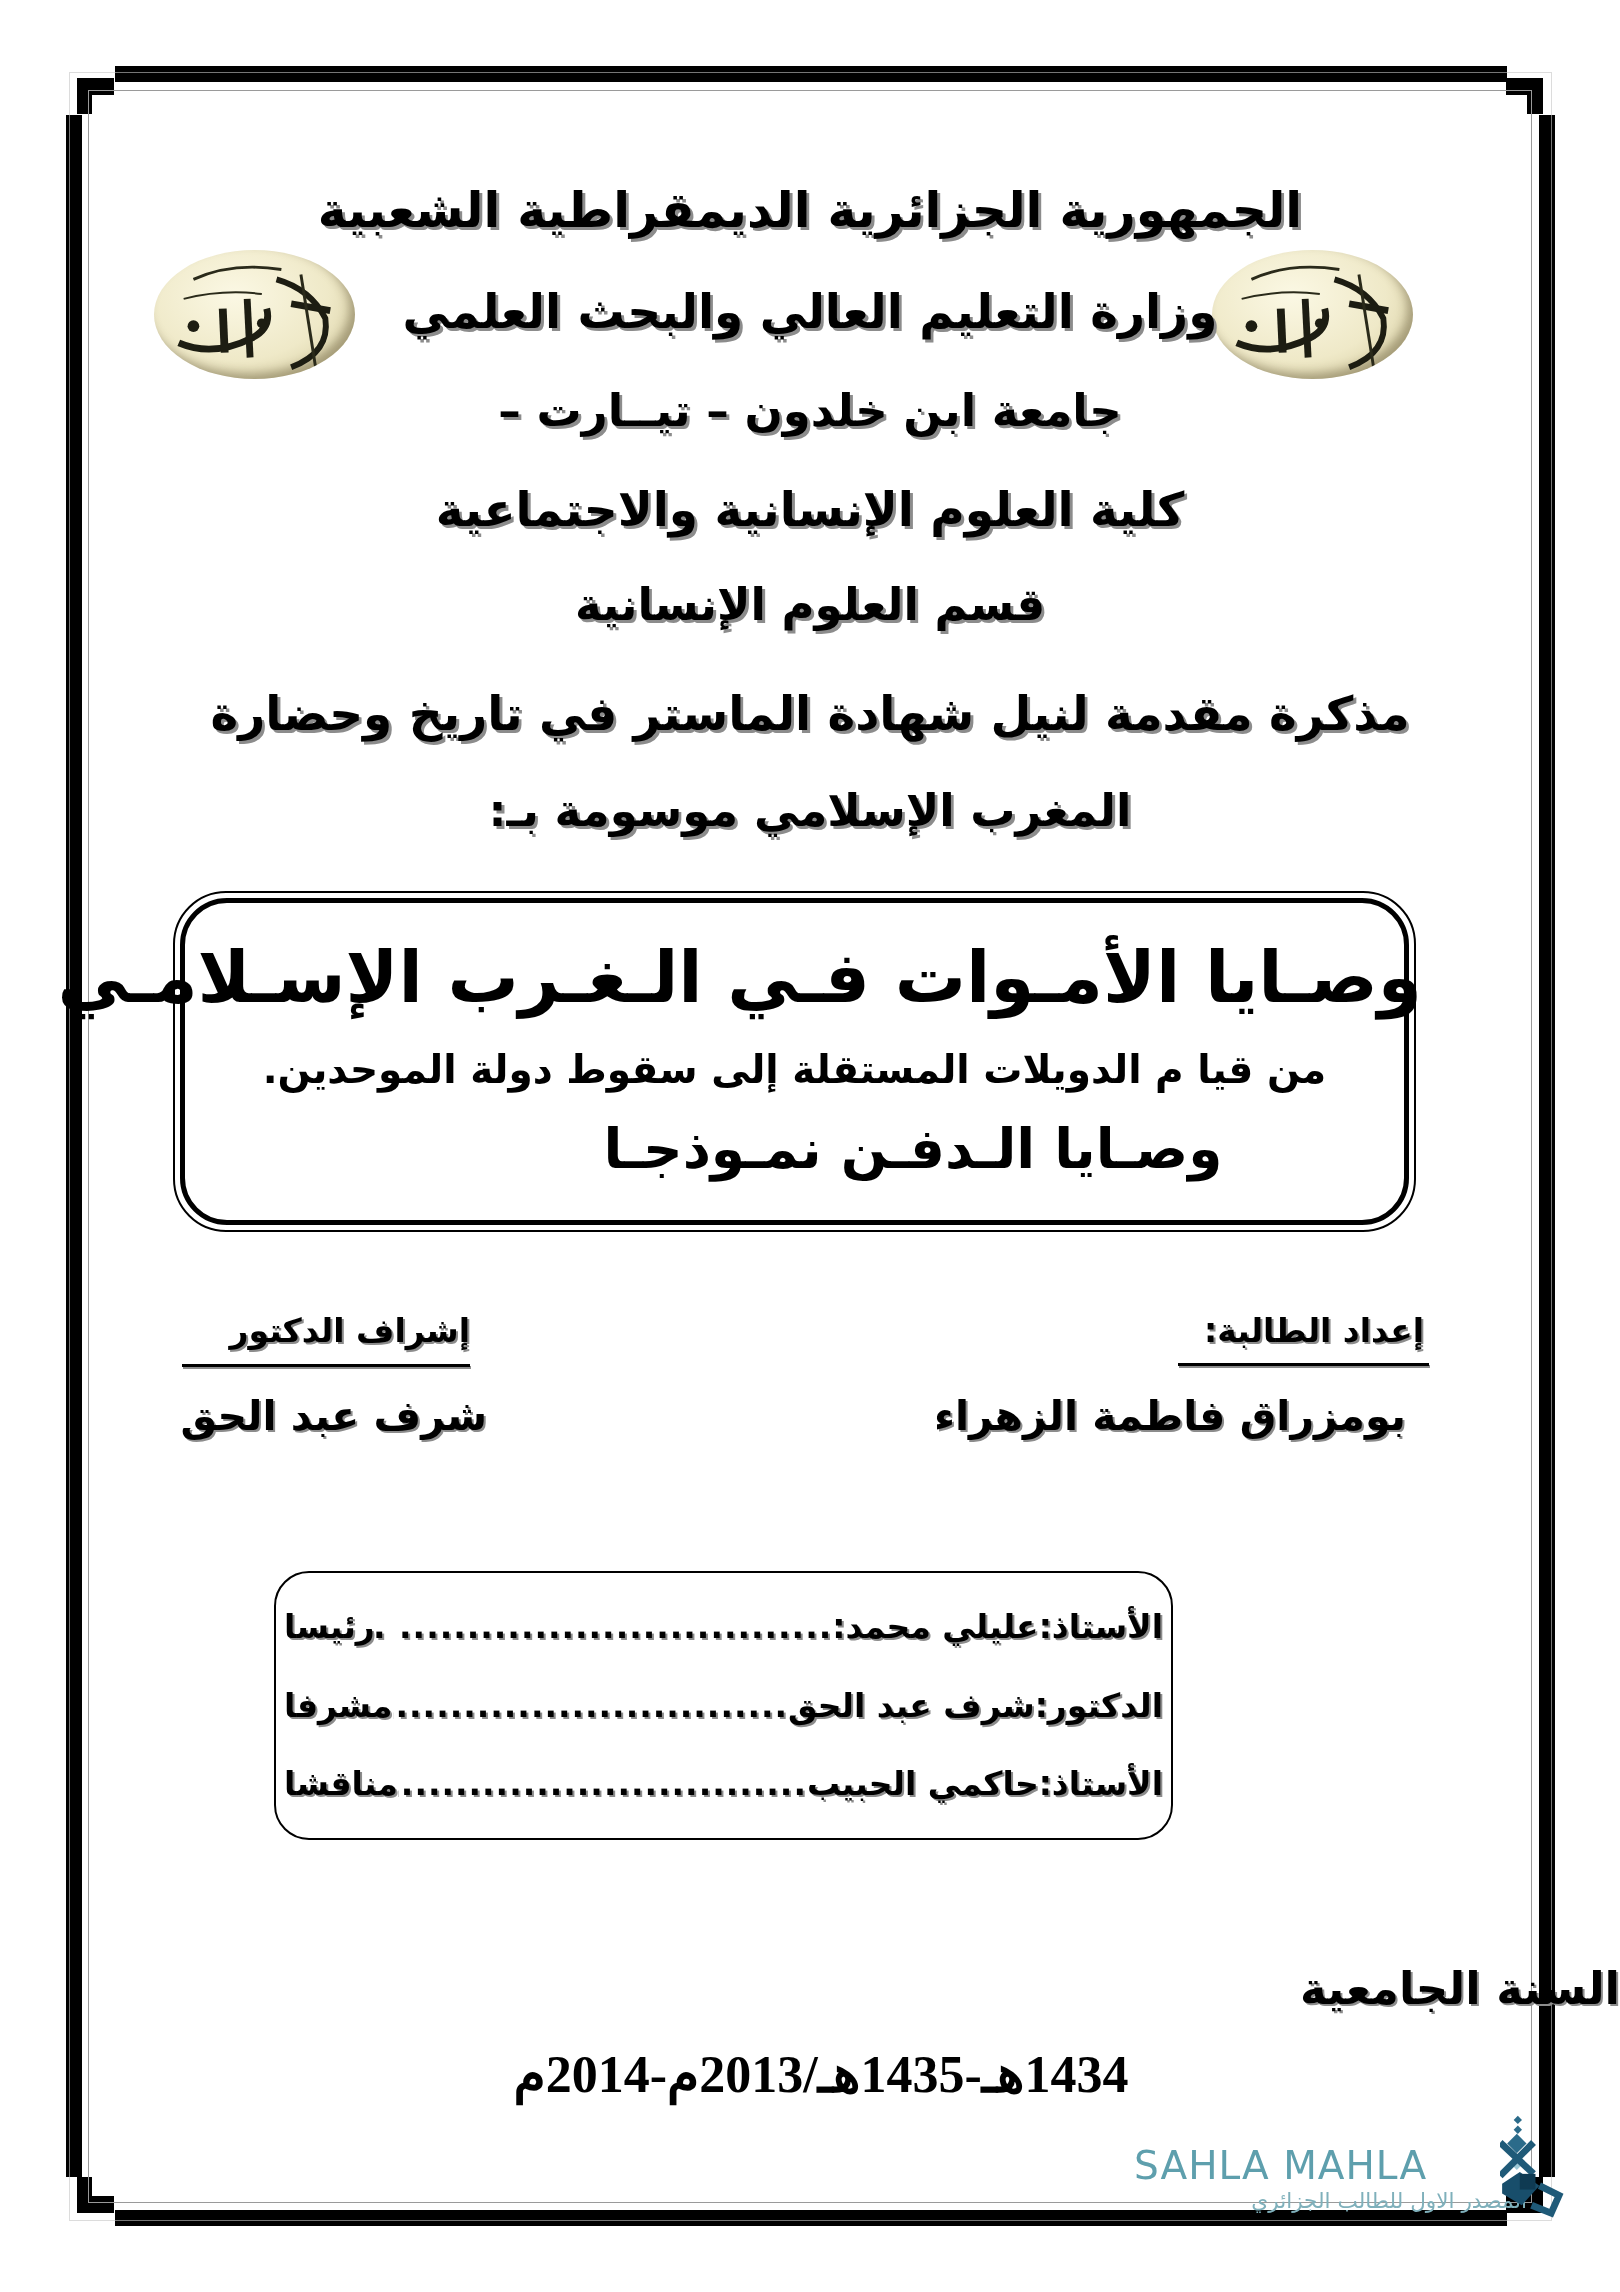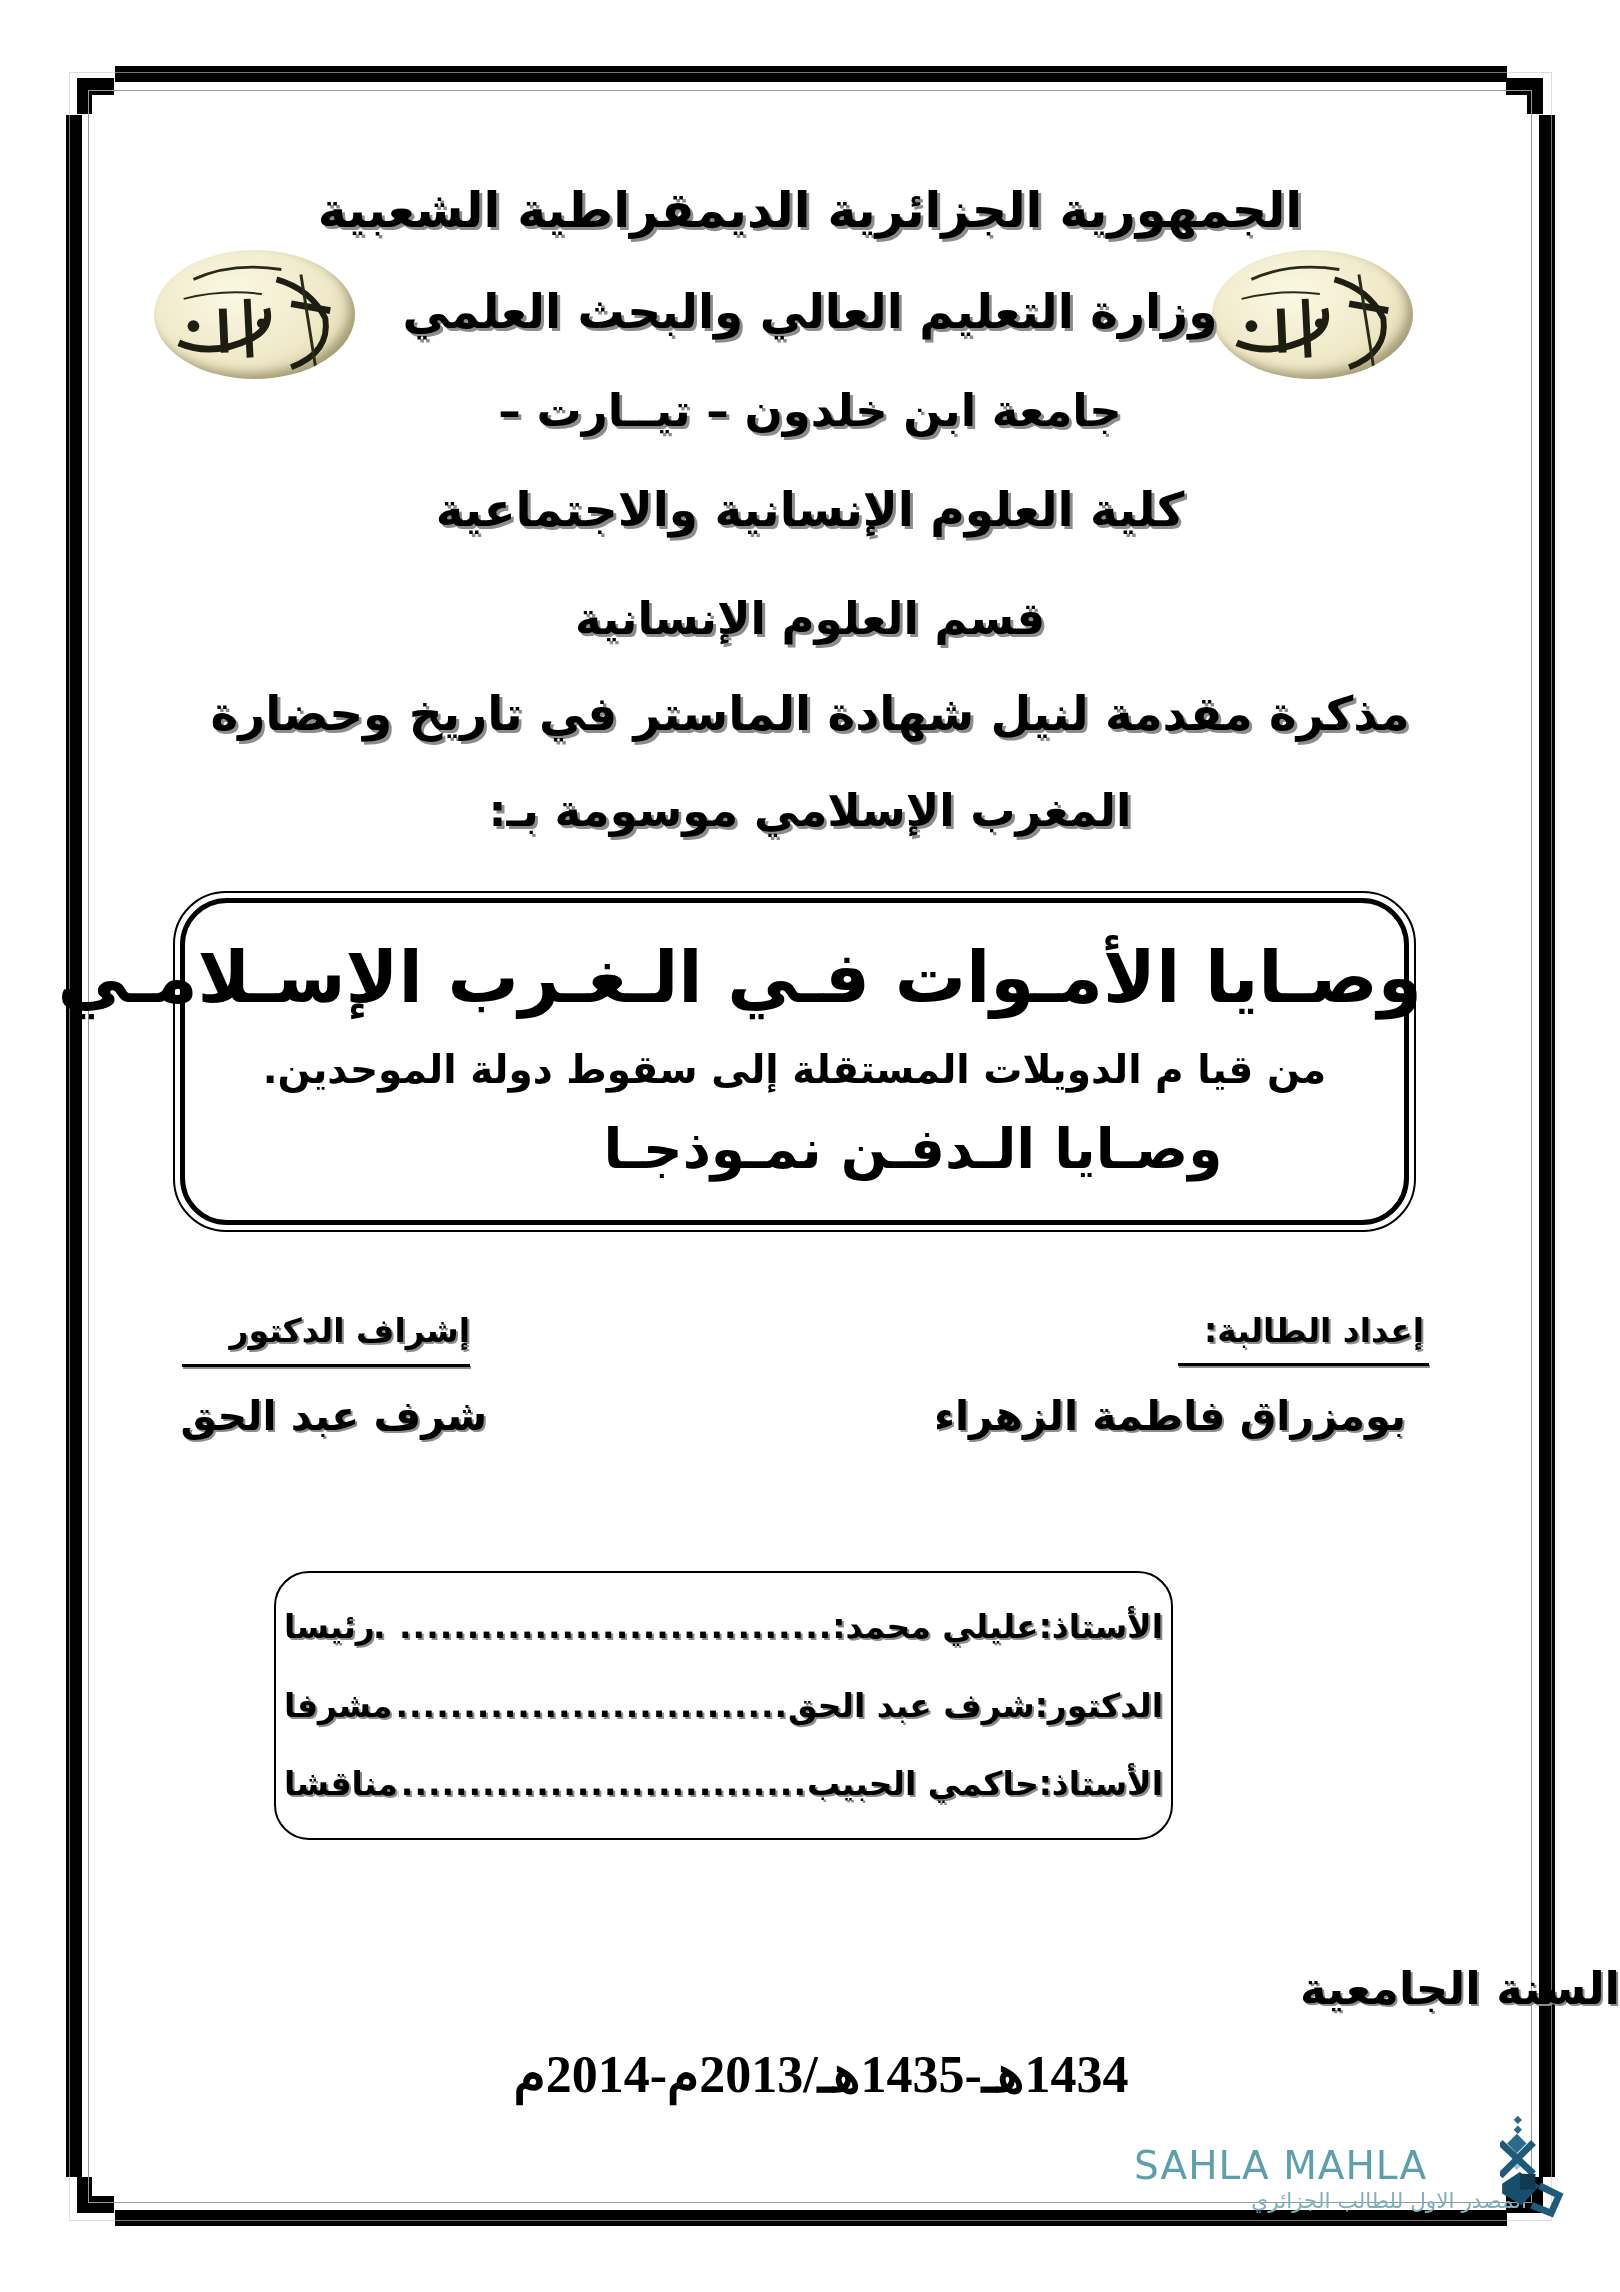--- a/index.html
+++ b/index.html
@@ -15,21 +15,21 @@
     .line {
       position: absolute; left: 0; width: 1620px; text-align: center;
       direction: rtl; font-weight: bold; white-space: nowrap;
       text-shadow: 2.9px 2.9px 0 #8c8c8c;
       font-family: "DejaVu Sans", sans-serif;
     }
     .l1 { top: 182px; font-size: 49px; letter-spacing: 1px; }
     .l2 { top: 284px; font-size: 47px; }
     .l3 { top: 384px; font-size: 45px; }
     .l4 { top: 482px; font-size: 47px; }
-    .l5 { top: 578px; font-size: 45px; margin-top: 14px; }
+    .l5 { top: 578px; font-size: 45px; }
     .l6 { top: 686px; font-size: 47px; }
     .l7 { top: 784px; font-size: 45px; }
 
     
     .logo {
       position: absolute; width: 201px; height: 129px; border-radius: 50%;
       background: radial-gradient(ellipse at 40% 35%, #fbf8e4 0%, #efe9c8 55%, #d8cfa4 85%, #bdb38a 100%);
       box-shadow: inset -5.9px -5.9px 9.8px rgba(60,50,20,0.35);
       overflow: hidden;
     }

